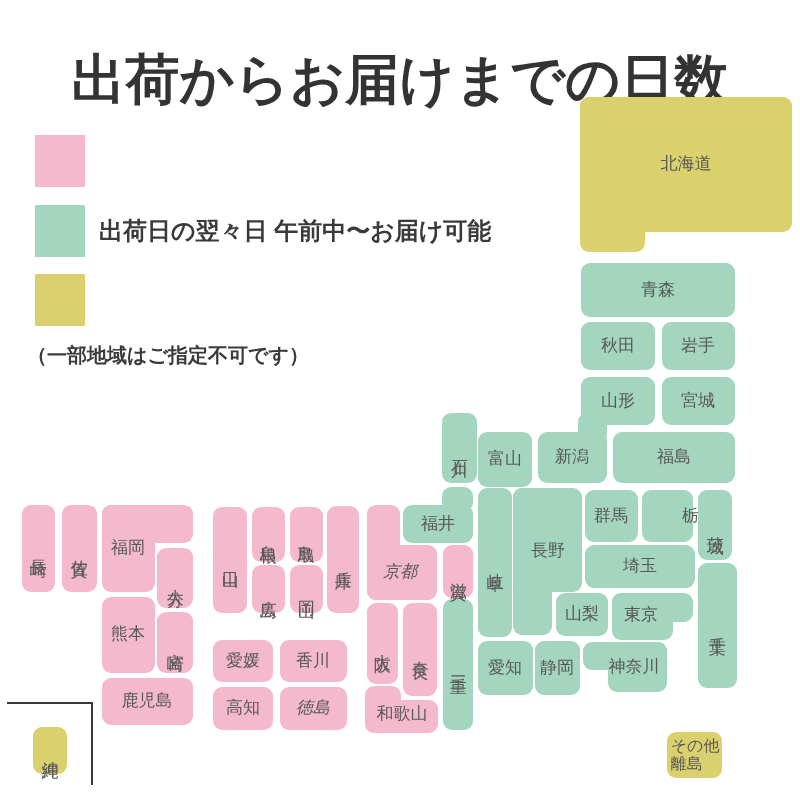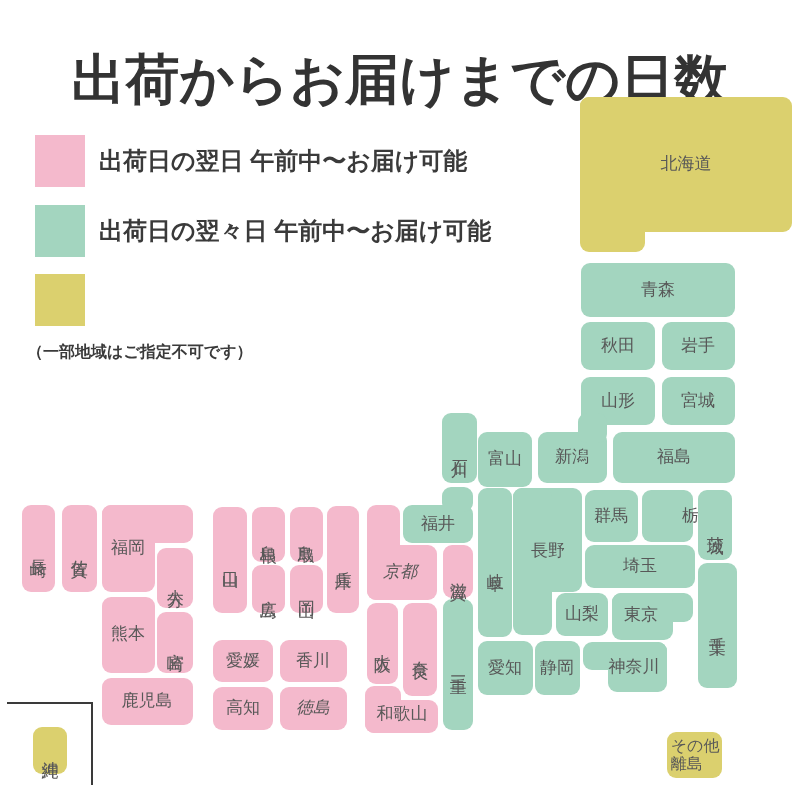--- a/index.html
+++ b/index.html
@@ -14,21 +14,21 @@
   }
   .legend-row{position:absolute;left:35px;display:flex;align-items:center;}
   .swatch{width:50px;height:52px;display:inline-block;flex:0 0 auto;}
   .swatch.pink{background:var(--pink);}
   .swatch.green{background:var(--green);}
   .swatch.yellow{background:var(--yellow);}
   .legend-label{
     margin-left:14px;font-size:24px;font-weight:bold;color:#3a3a3a;white-space:nowrap;
   }
   .legend-note{
-    position:absolute;left:27px;top:342px;font-size:16px;font-weight:bold;color:#3a3a3a;
+    position:absolute;left:27px;top:342px;font-size:20px;font-weight:bold;color:#3a3a3a;
   }
   .block{position:absolute;border-radius:9px;}
   .block.pink{background:var(--pink);}
   .block.green{background:var(--green);}
   .block.yellow{background:var(--yellow);}
   .plabel{
     position:absolute;transform:translate(-50%,-50%);
     color:#585858;font-size:17px;font-weight:500;line-height:1.15;
     white-space:nowrap;text-align:center;
   }
@@ -42,21 +42,20 @@
 </style>
 </head>
 <body>
 
 <div id="stage">
   <h1 class="title">出荷からお届けまでの日数</h1>
 
   <div>
     <div class="legend-row" style="top:135px;">
       <span class="swatch pink"></span>
-      <span class="legend-label">出荷日の翌日 午前中〜お届け可能</span>
     </div>
     <div class="legend-row" style="top:205px;">
       <span class="swatch green"></span>
       <span class="legend-label">出荷日の翌々日 午前中〜お届け可能</span>
     </div>
     <div class="legend-row" style="top:274px;">
       <span class="swatch yellow"></span>
     </div>
     <div class="legend-note">（一部地域はご指定不可です）</div>
   </div>

